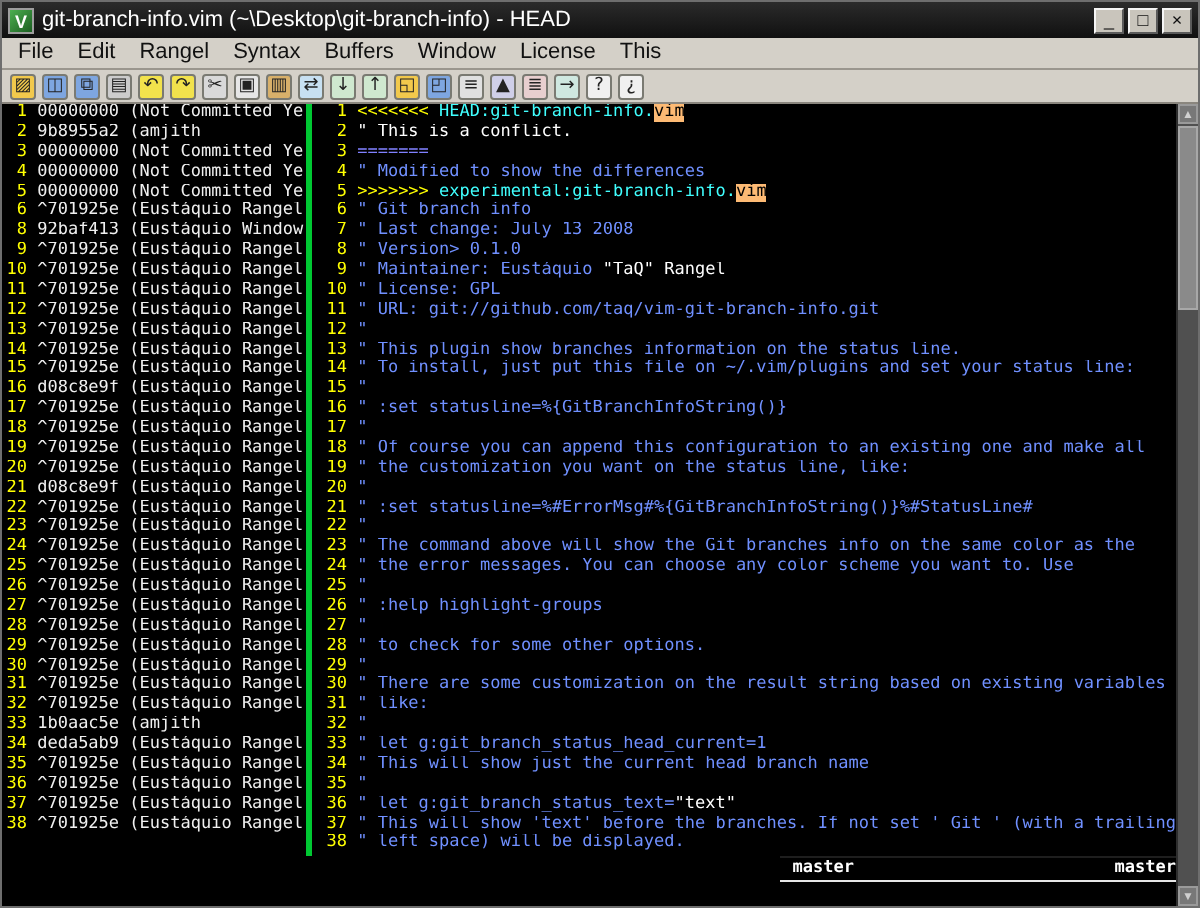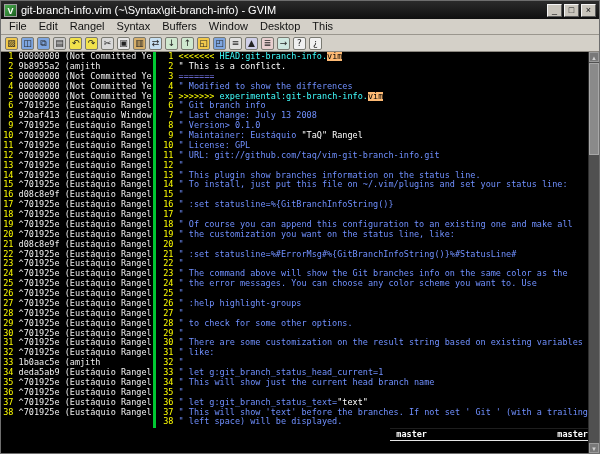--- a/index.html
+++ b/index.html
@@ -54,36 +54,36 @@
   .sb-arrow.up { top:0; }
   .sb-arrow.down { bottom:0; }
   .sb-thumb { position:absolute; left:0; top:11px; width:10px; height:92px; background:#8a8a8a; border:1px solid #a8a8a8; }
 </style>
 </head>
 <body>
 
 <div class="window">
   <div class="titlebar">
     <span class="app-icon">V</span>
-    <span class="title-text">git-branch-info.vim (~\Syntax\git-branch-info) - GVIM</span>
+    <span class="title-text">git-branch-info.vim (~\Desktop\git-branch-info) - HEAD</span>
     <span class="win-controls">
       <span class="win-btn">_</span>
       <span class="win-btn">□</span>
       <span class="win-btn">×</span>
     </span>
   </div>
 
   <div class="menubar" id="menubar">
       <span class="menu-item">File</span>
       <span class="menu-item">Edit</span>
       <span class="menu-item">Rangel</span>
       <span class="menu-item">Syntax</span>
       <span class="menu-item">Buffers</span>
       <span class="menu-item">Window</span>
-      <span class="menu-item">Desktop</span>
+      <span class="menu-item">License</span>
       <span class="menu-item">This</span>
     </div>
 
   <div class="toolbar" id="toolbar">
       <span class="tb-icon" style="background: rgb(242, 201, 76);">▨</span>
       <span class="tb-icon" style="background: rgb(126, 166, 224);">◫</span>
       <span class="tb-icon" style="background: rgb(126, 166, 224);">⧉</span>
       <span class="tb-icon" style="background: rgb(204, 204, 204);">▤</span>
       <span class="tb-icon" style="background: rgb(242, 226, 76);">↶</span>
       <span class="tb-icon" style="background: rgb(242, 226, 76);">↷</span>

